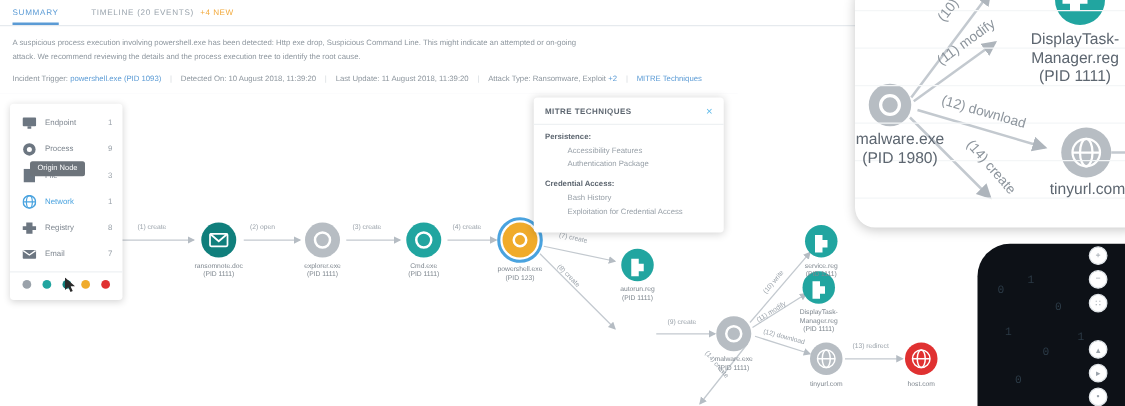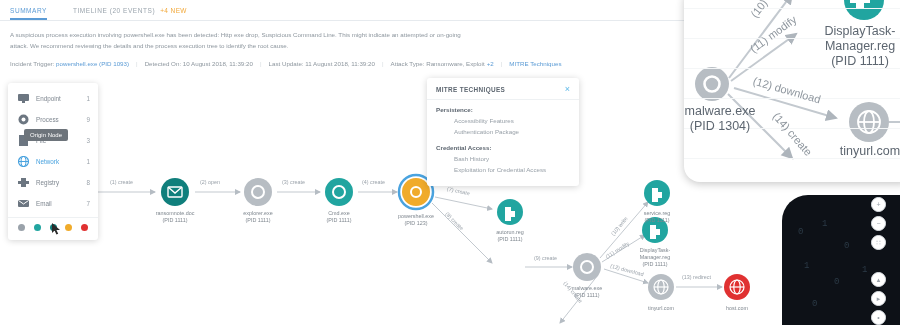--- a/index.html
+++ b/index.html
@@ -323,21 +323,21 @@
       <circle cx="185" cy="136" r="11"></circle>
         <line x1="174" y1="136" x2="196" y2="136"></line>
       <ellipse cx="185" cy="136" rx="5" ry="11"></ellipse>
     </g>
     <line x1="205" y1="136" x2="232" y2="136" stroke="#c3c9cf" stroke-width="2"></line>
   </svg>
   <div class="magtxt" style="left:126px;top:38px;width:100px;white-space:pre;">DisplayTask-
 Manager.reg
 (PID 1111)</div>
   <div class="magtxt" style="left:-12px;top:118px;width:96px;white-space:pre;">malware.exe
-(PID 1304)</div>
+(PID 1980)</div>
   <div class="magtxt" style="left:140px;top:158px;width:92px;">tinyurl.com</div>
   <div class="magedge" style="left:60px;top:6px;transform:rotate(-52deg);">(10) write</div>
   <div class="magedge" style="left:62px;top:42px;transform:rotate(-36deg);">(11) modify</div>
   <div class="magedge" style="left:68px;top:98px;transform:rotate(16deg);">(12) download</div>
   <div class="magedge" style="left:82px;top:142px;transform:rotate(49deg);">(14) create</div>
 </div>
 
 <div class="zctl">
   <div class="zbtn">+</div>
   <div class="zbtn">−</div>

